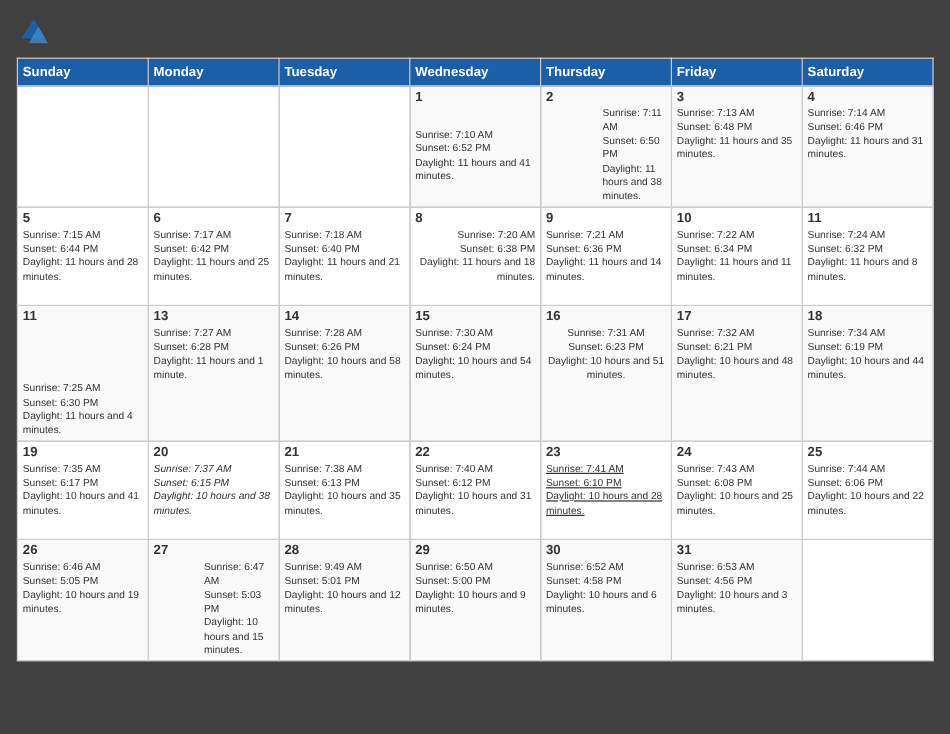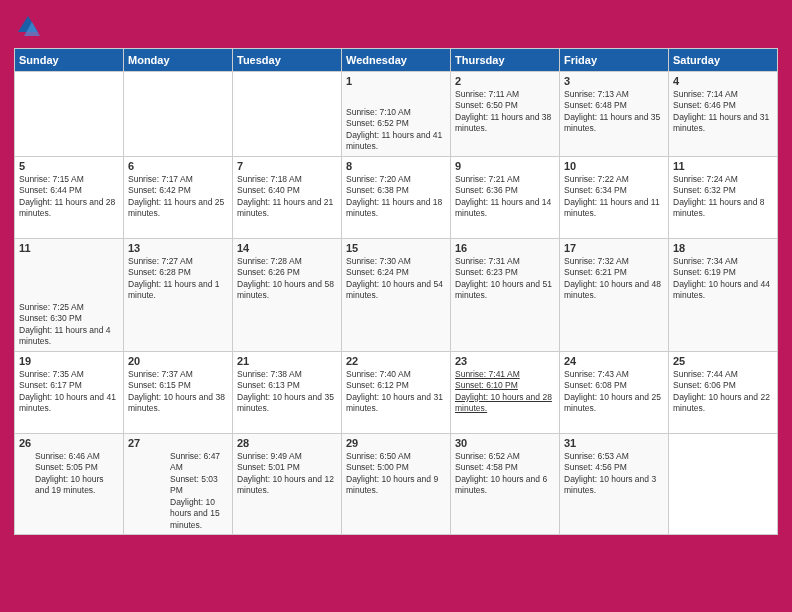--- a/index.html
+++ b/index.html
@@ -6,21 +6,21 @@
     body {
       font-family: Arial, sans-serif;
       background: #fff;
       width: 792px;
       height: 612px;
       overflow: hidden;
     }
     .page {
       width: 792px;
       height: 612px;
-      background: #be185d;
+      background: #404040;
       padding: 12px 14px;
     }
     .header {
       display: flex;
       justify-content: space-between;
       align-items: flex-start;
       margin-bottom: 8px;
     }
     .logo {
       display: flex;
@@ -134,21 +134,21 @@
           <td class="empty"></td>
           <td class="empty"></td>
           <td>
             <span class="day-number">1</span>
             <div class="day-info" style="white-space: pre-line; margin-top: 20px;">Sunrise: 7:10 AM
 Sunset: 6:52 PM
 Daylight: 11 hours and 41 minutes.</div>
           </td>
           <td>
             <span class="day-number">2</span>
-            <div class="day-info" style="white-space: pre-line;">Sunrise: 7:11 AM
+            <div class="day-info" style="white-space: pre-line; margin-left: 47px;">Sunrise: 7:11 AM
 Sunset: 6:50 PM
 Daylight: 11 hours and 38 minutes.</div>
           </td>
           <td>
             <span class="day-number">3</span>
             <div class="day-info" style="white-space: pre-line;">Sunrise: 7:13 AM
 Sunset: 6:48 PM
 Daylight: 11 hours and 35 minutes.</div>
           </td>
           <td>
@@ -172,21 +172,21 @@
 Daylight: 11 hours and 25 minutes.</div>
           </td>
           <td>
             <span class="day-number">7</span>
             <div class="day-info" style="white-space: pre-line;">Sunrise: 7:18 AM
 Sunset: 6:40 PM
 Daylight: 11 hours and 21 minutes.</div>
           </td>
           <td>
             <span class="day-number">8</span>
-            <div class="day-info" style="white-space: pre-line;">Sunrise: 7:20 AM
+            <div class="day-info" style="white-space: pre-line; text-align: right;">Sunrise: 7:20 AM
 Sunset: 6:38 PM
 Daylight: 11 hours and 18 minutes.</div>
           </td>
           <td>
             <span class="day-number">9</span>
             <div class="day-info" style="white-space: pre-line;">Sunrise: 7:21 AM
 Sunset: 6:36 PM
 Daylight: 11 hours and 14 minutes.</div>
           </td>
           <td>
@@ -222,21 +222,21 @@
 Daylight: 10 hours and 58 minutes.</div>
           </td>
           <td>
             <span class="day-number">15</span>
             <div class="day-info" style="white-space: pre-line;">Sunrise: 7:30 AM
 Sunset: 6:24 PM
 Daylight: 10 hours and 54 minutes.</div>
           </td>
           <td>
             <span class="day-number">16</span>
-            <div class="day-info" style="white-space: pre-line;">Sunrise: 7:31 AM
+            <div class="day-info" style="white-space: pre-line; text-align: center;">Sunrise: 7:31 AM
 Sunset: 6:23 PM
 Daylight: 10 hours and 51 minutes.</div>
           </td>
           <td>
             <span class="day-number">17</span>
             <div class="day-info" style="white-space: pre-line;">Sunrise: 7:32 AM
 Sunset: 6:21 PM
 Daylight: 10 hours and 48 minutes.</div>
           </td>
           <td>
@@ -248,21 +248,21 @@
         </tr>
         <tr>
           <td>
             <span class="day-number">19</span>
             <div class="day-info" style="white-space: pre-line;">Sunrise: 7:35 AM
 Sunset: 6:17 PM
 Daylight: 10 hours and 41 minutes.</div>
           </td>
           <td>
             <span class="day-number">20</span>
-            <div class="day-info" style="white-space: pre-line;">Sunrise: 7:37 AM
+            <div class="day-info" style="white-space: pre-line; font-style: italic;">Sunrise: 7:37 AM
 Sunset: 6:15 PM
 Daylight: 10 hours and 38 minutes.</div>
           </td>
           <td>
             <span class="day-number">21</span>
             <div class="day-info" style="white-space: pre-line;">Sunrise: 7:38 AM
 Sunset: 6:13 PM
 Daylight: 10 hours and 35 minutes.</div>
           </td>
           <td>
@@ -286,21 +286,21 @@
           <td>
             <span class="day-number">25</span>
             <div class="day-info" style="white-space: pre-line;">Sunrise: 7:44 AM
 Sunset: 6:06 PM
 Daylight: 10 hours and 22 minutes.</div>
           </td>
         </tr>
         <tr>
           <td>
             <span class="day-number">26</span>
-            <div class="day-info" style="white-space: pre-line; margin-left: 16px;">Sunrise: 6:46 AM
+            <div class="day-info" style="white-space: pre-line;">Sunrise: 6:46 AM
 Sunset: 5:05 PM
 Daylight: 10 hours and 19 minutes.</div>
           </td>
           <td>
             <span class="day-number">27</span>
             <div class="day-info" style="white-space: pre-line; margin-left: 42px;">Sunrise: 6:47 AM
 Sunset: 5:03 PM
 Daylight: 10 hours and 15 minutes.</div>
           </td>
           <td>

